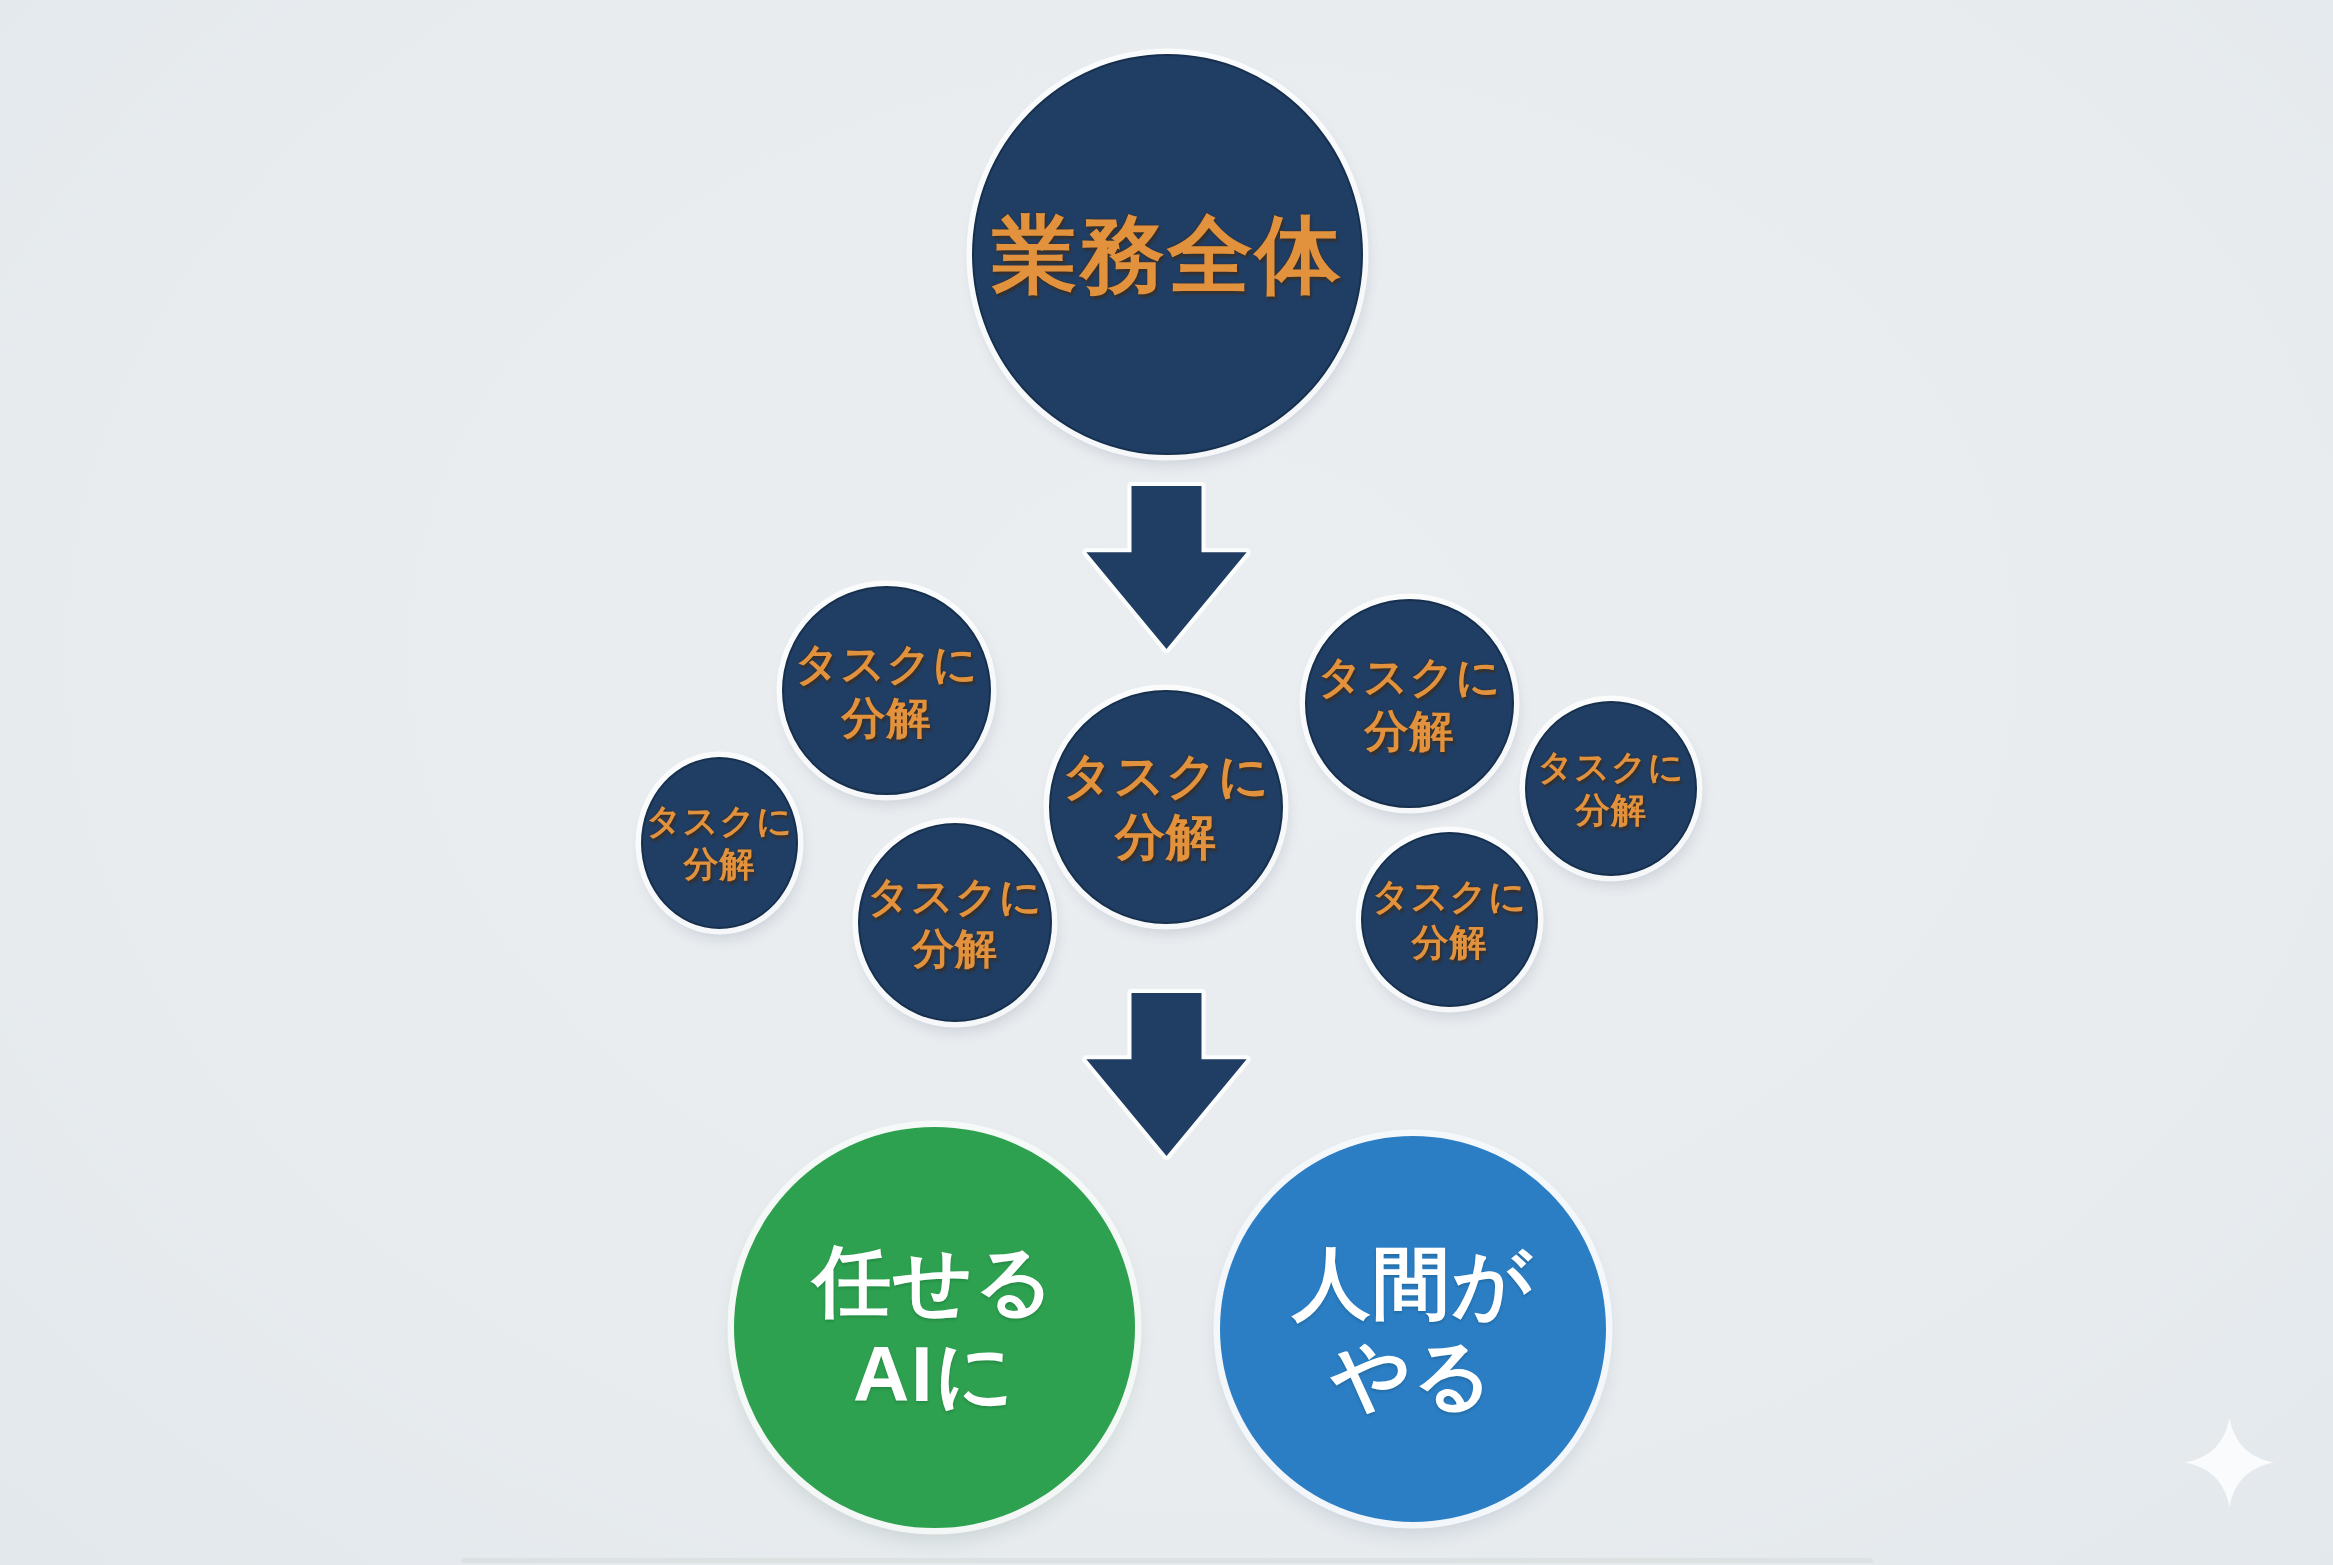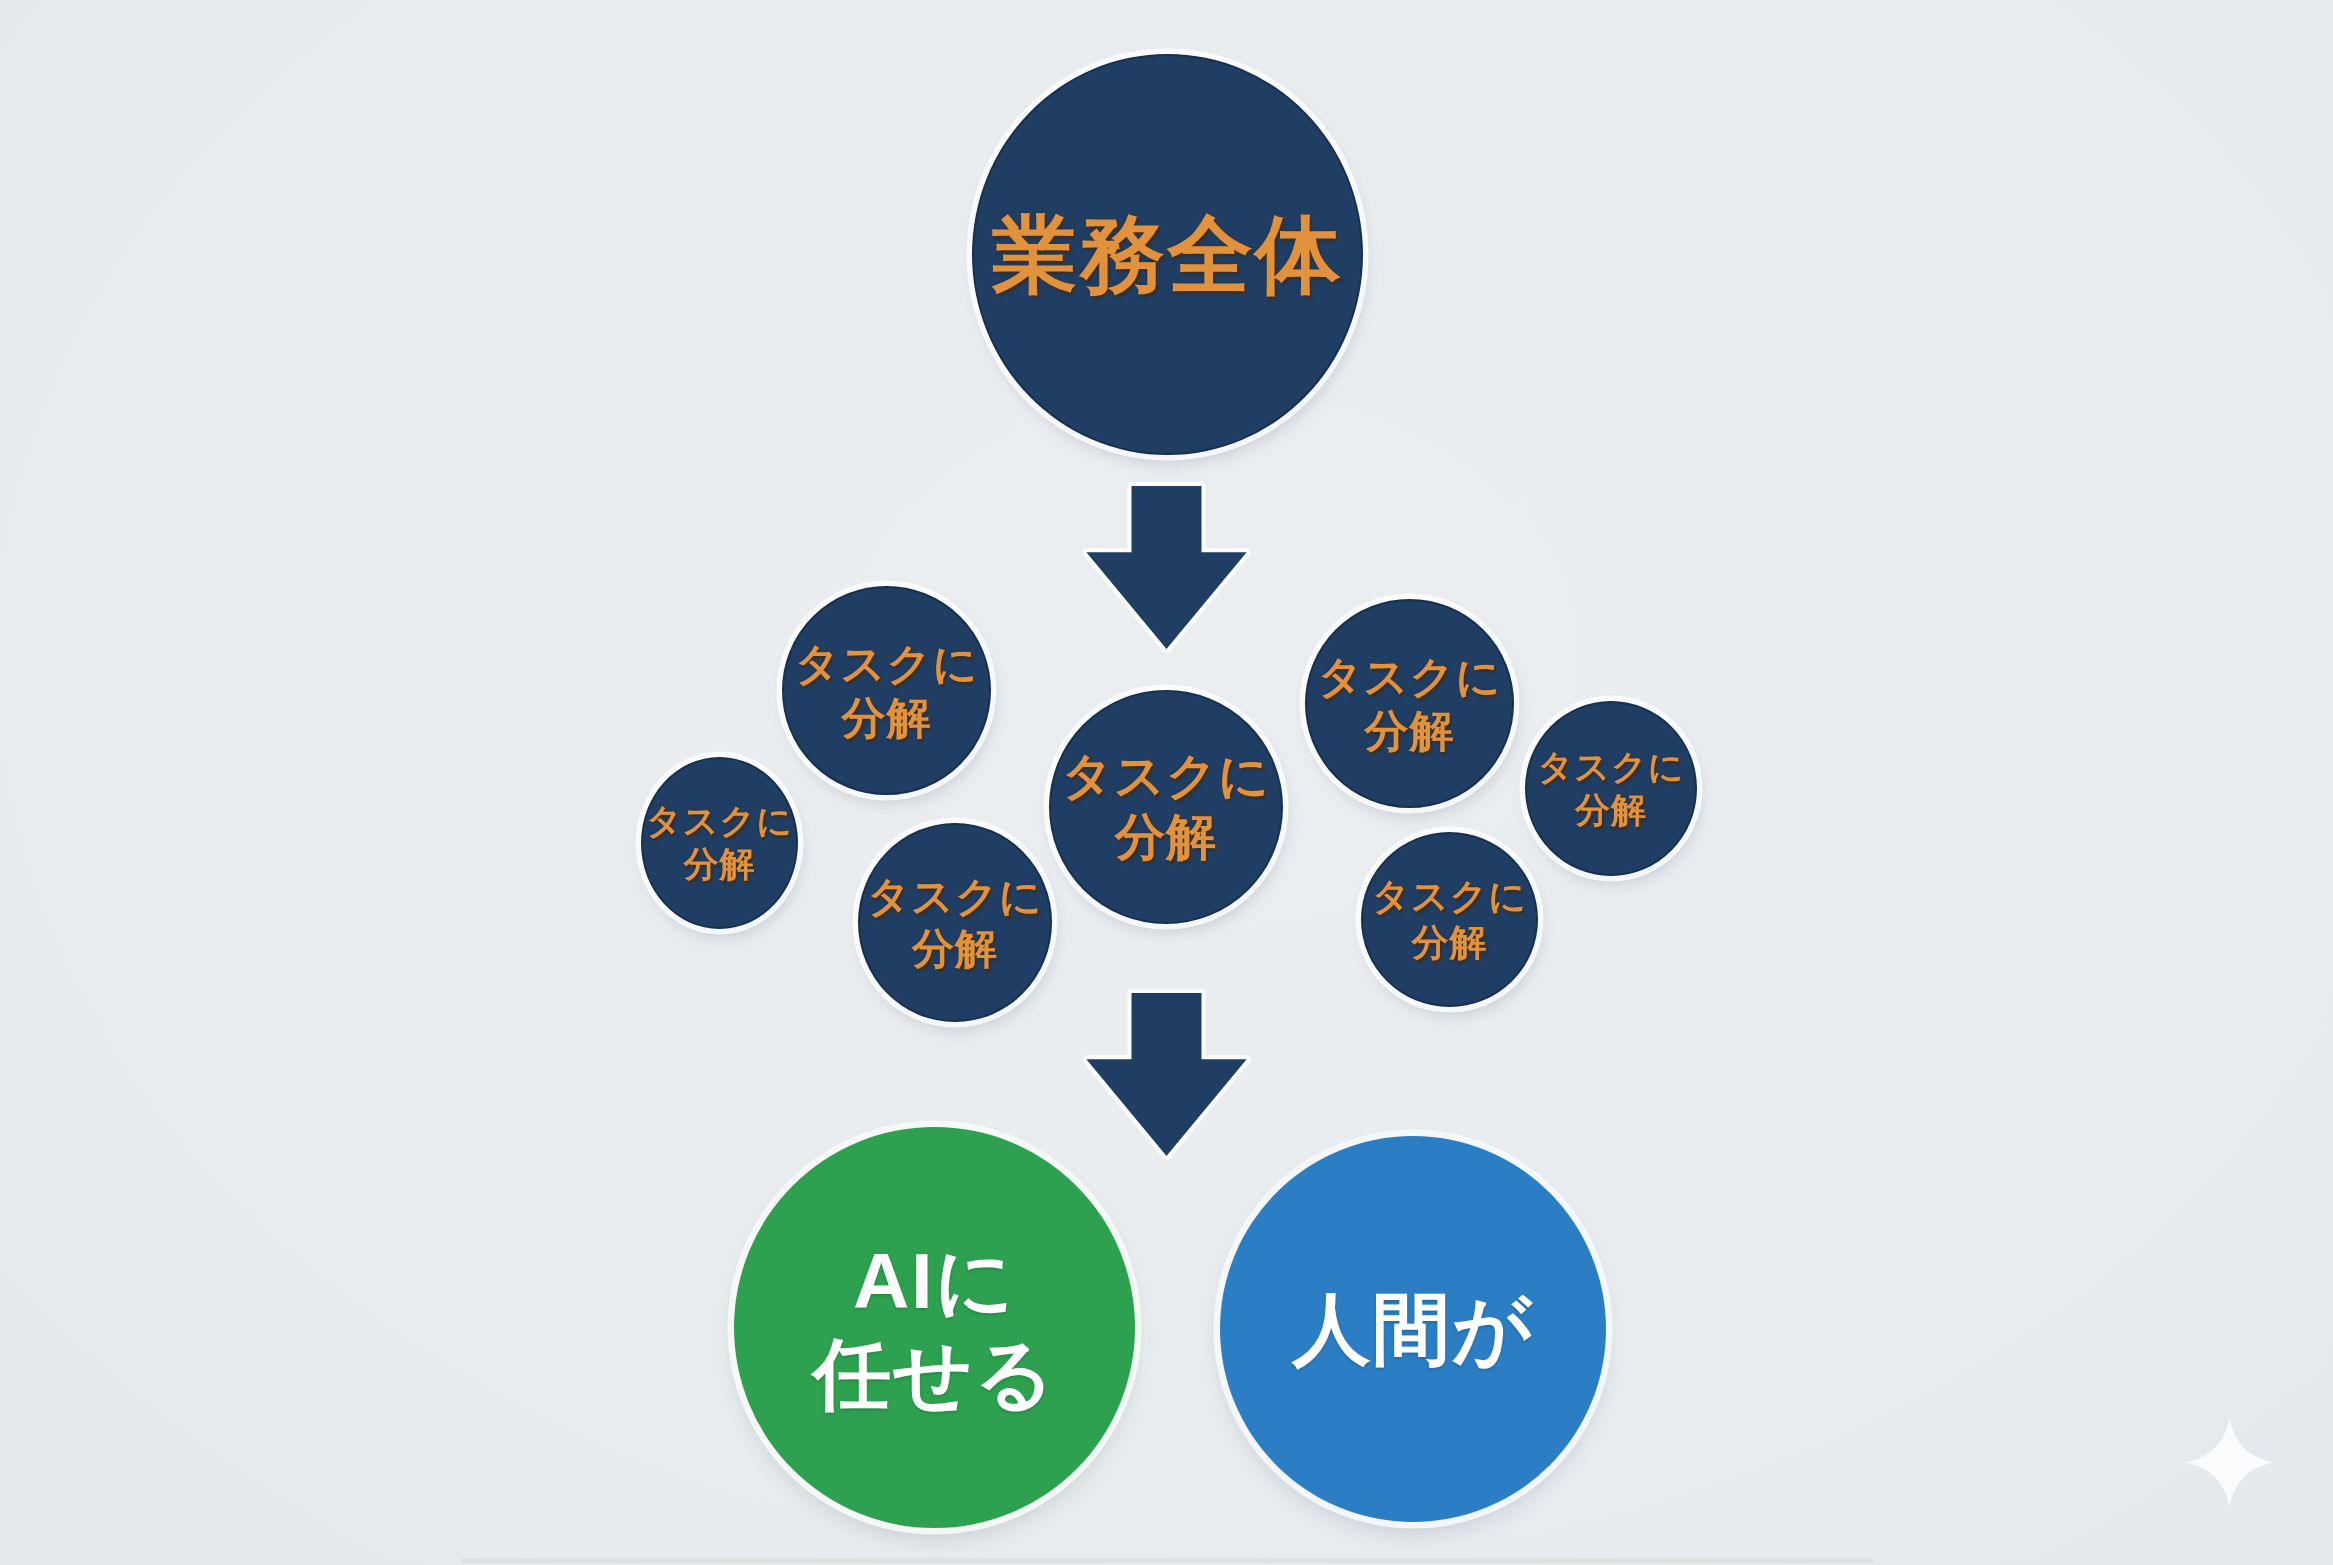--- a/index.html
+++ b/index.html
@@ -120,26 +120,27 @@
   <div class="circle navy" style="left:1361px; top:832px; width:177px; height:175px; font-size:37px;">
     <span class="l">タスクに</span>
     <span class="l">分解</span>
   </div>
 
   <svg class="arrow" style="left:1079px; top:989px;" width="175" height="172" viewBox="0 0 190 186">
     <path d="M57 4 H133 V76 H182 L95 181 L8 76 H57 Z"></path>
   </svg>
 
   <div class="circle green" style="left:734px; top:1127px; width:401px; height:401px; font-size:78px;">
+    <span class="l">任せる</span>
     <span class="l">AIに</span>
-    <span class="l">任せる</span>
   </div>
 
   <div class="circle blue" style="left:1220px; top:1136px; width:386px; height:386px; font-size:78px;">
     <span class="l">人間が</span>
+    <span class="l">やる</span>
   </div>
 
   <div class="bottom-line"></div>
 
   <svg class="sparkle" style="left:2185px; top:1418px;" width="89" height="89" viewBox="0 0 96 96">
     <path d="M48 0 C53 27 69 43 96 48 C69 53 53 69 48 96 C43 69 27 53 0 48 C27 43 43 27 48 0 Z"></path>
   </svg>
 
 </div>
 

